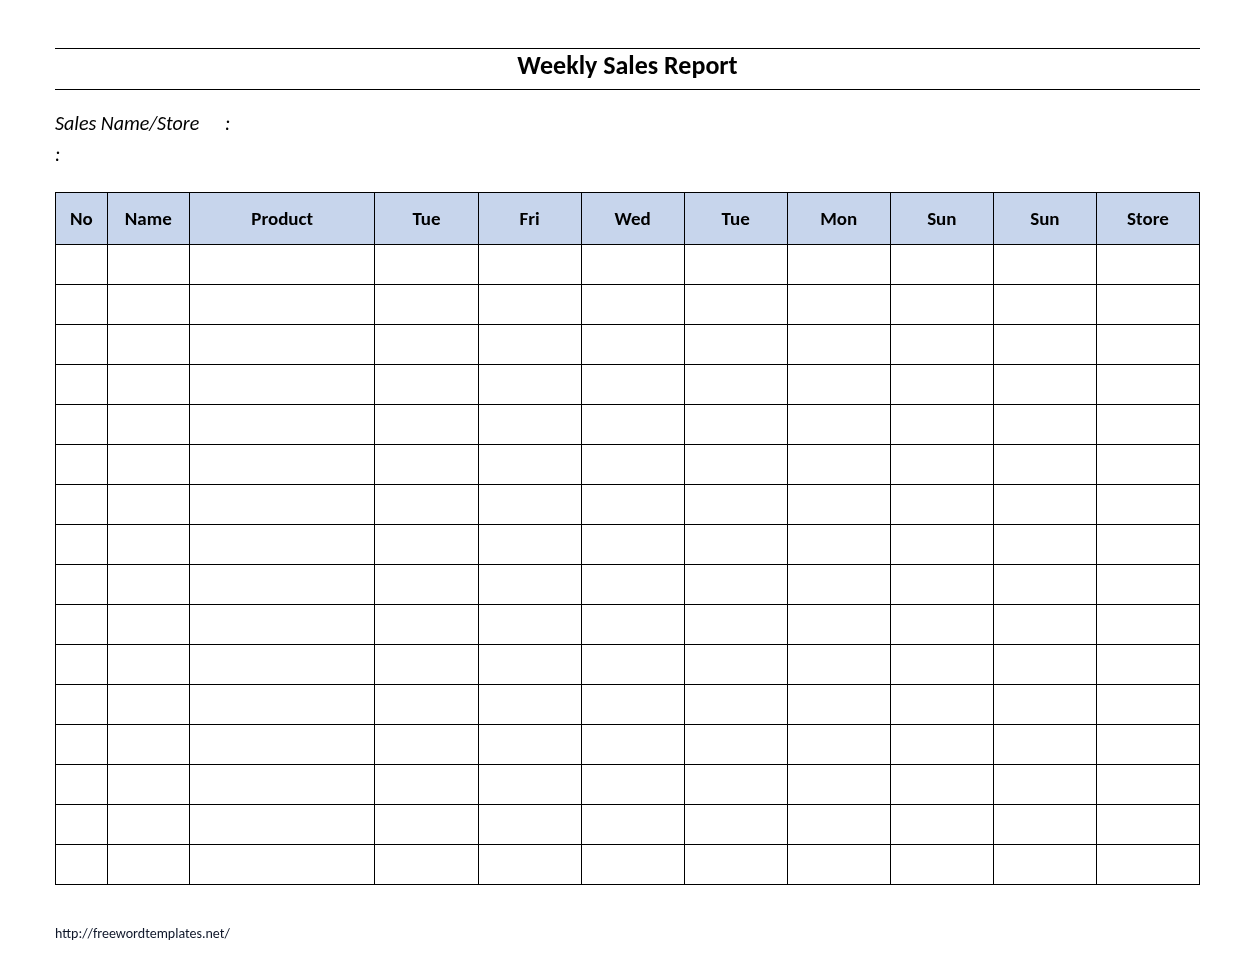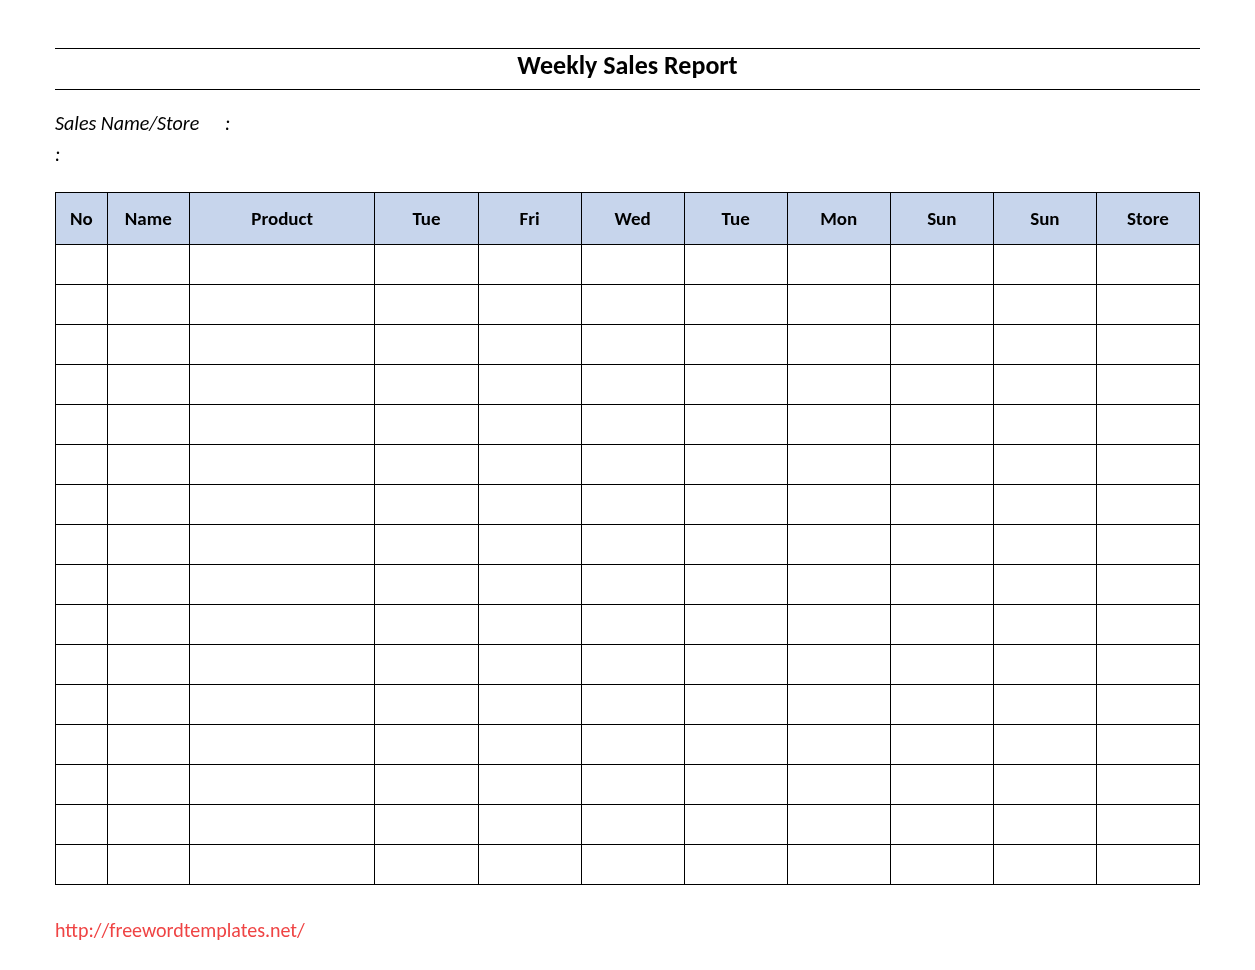--- a/index.html
+++ b/index.html
@@ -63,22 +63,22 @@
     }
     .col-no { width: 50px; }
     .col-code { width: 80px; }
     .col-product { width: 180px; }
     .col-day { width: 100px; }
     .col-total { width: 100px; }
     .footer {
       position: absolute;
       left: 55px;
       bottom: 28px;
-      font-size: 20px;
-      color: #ef4444;
+      font-size: 14px;
+      color: #0f172a;
     }
   </style>
 </head>
 <body>
 
 <div class="title-wrap">
   <div class="title">Weekly Sales Report</div>
 </div>
 
 <div class="meta">

